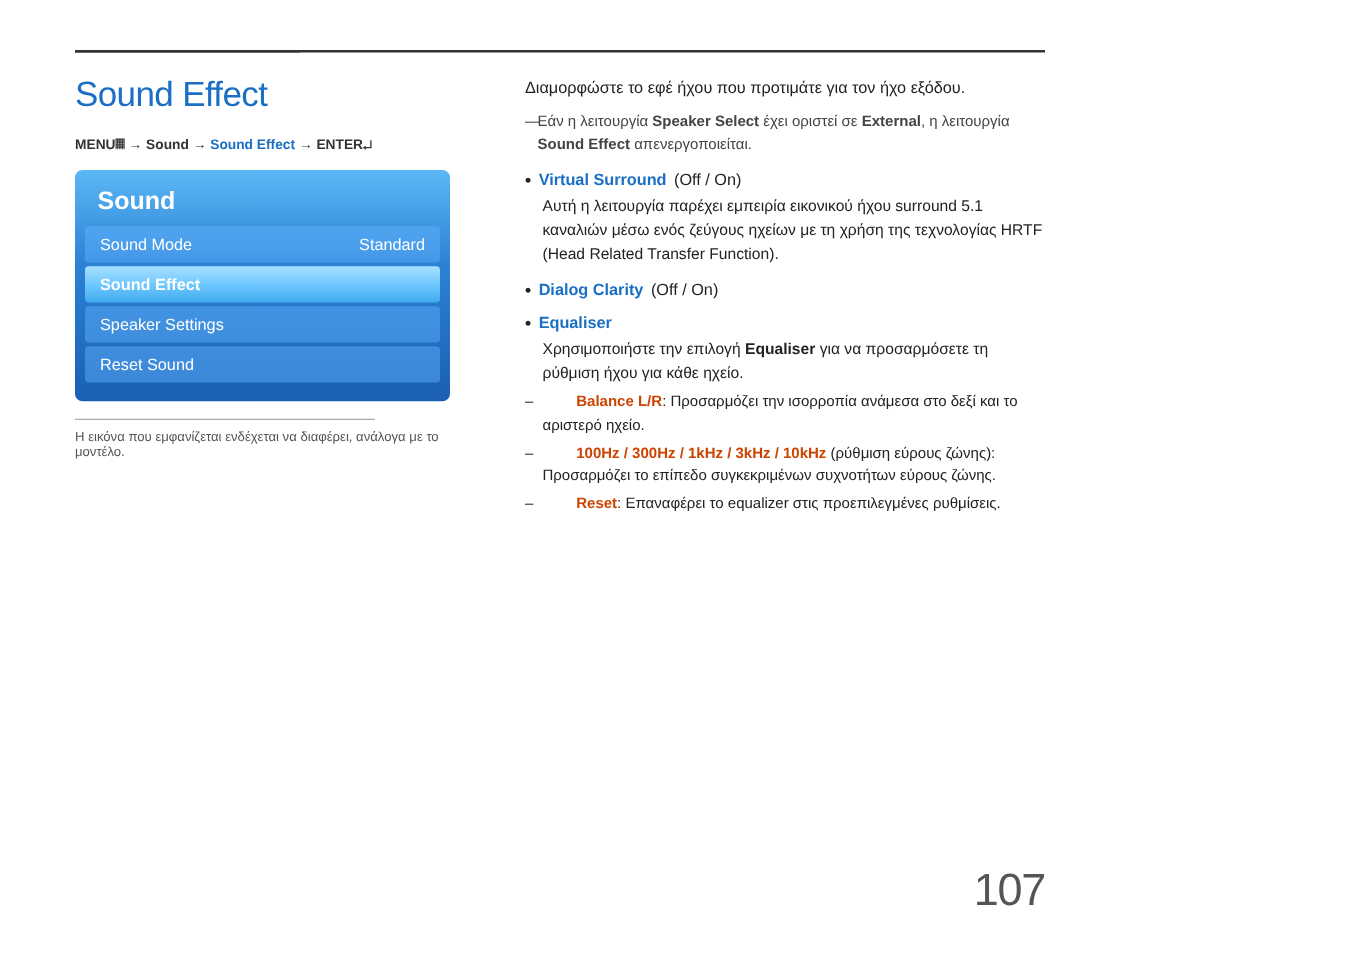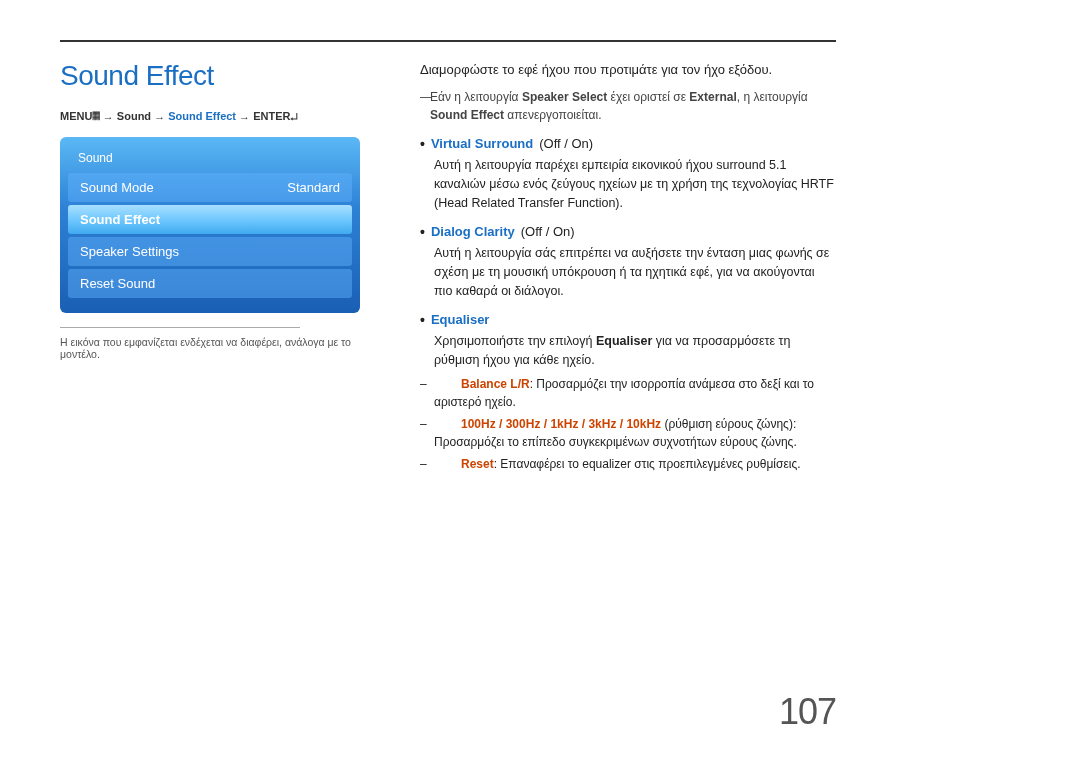--- a/index.html
+++ b/index.html
@@ -72,22 +72,22 @@
     
     .menu-panel {
       background: linear-gradient(180deg, #5bb8f5 0%, #2d82d6 40%, #1a5fb4 100%);
       border-radius: 6px;
       padding: 10px 8px 12px 8px;
       width: 300px;
     }
 
     .menu-panel-title {
       color: #fff;
-      font-size: 12px;
-      font-weight: normal;
+      font-size: 20px;
+      font-weight: bold;
       padding: 4px 10px 8px 10px;
     }
 
     .menu-item {
       display: flex;
       justify-content: space-between;
       align-items: center;
       padding: 7px 12px;
       border-radius: 3px;
       margin-bottom: 3px;
@@ -276,23 +276,20 @@
           </div>
           <div class="bullet-desc">
             Αυτή η λειτουργία παρέχει εμπειρία εικονικού ήχου surround 5.1 καναλιών μέσω ενός ζεύγους ηχείων με τη χρήση της τεχνολογίας HRTF (Head Related Transfer Function).
           </div>
         </div>
 
         <div class="bullet-item">
           <div class="bullet-title">
             Dialog Clarity <span class="off-on">(Off / On)</span>
           </div>
-          <div class="bullet-desc">
-            Αυτή η λειτουργία σάς επιτρέπει να αυξήσετε την ένταση μιας φωνής σε σχέση με τη μουσική υπόκρουση ή τα ηχητικά εφέ, για να ακούγονται πιο καθαρά οι διάλογοι.
-          </div>
         </div>
 
         <div class="bullet-item">
           <div class="bullet-title">
             Equaliser
           </div>
           <div class="bullet-desc">
             Χρησιμοποιήστε την επιλογή <strong>Equaliser</strong> για να προσαρμόσετε τη ρύθμιση ήχου για κάθε ηχείο.
           </div>
           <div class="sub-bullet">

